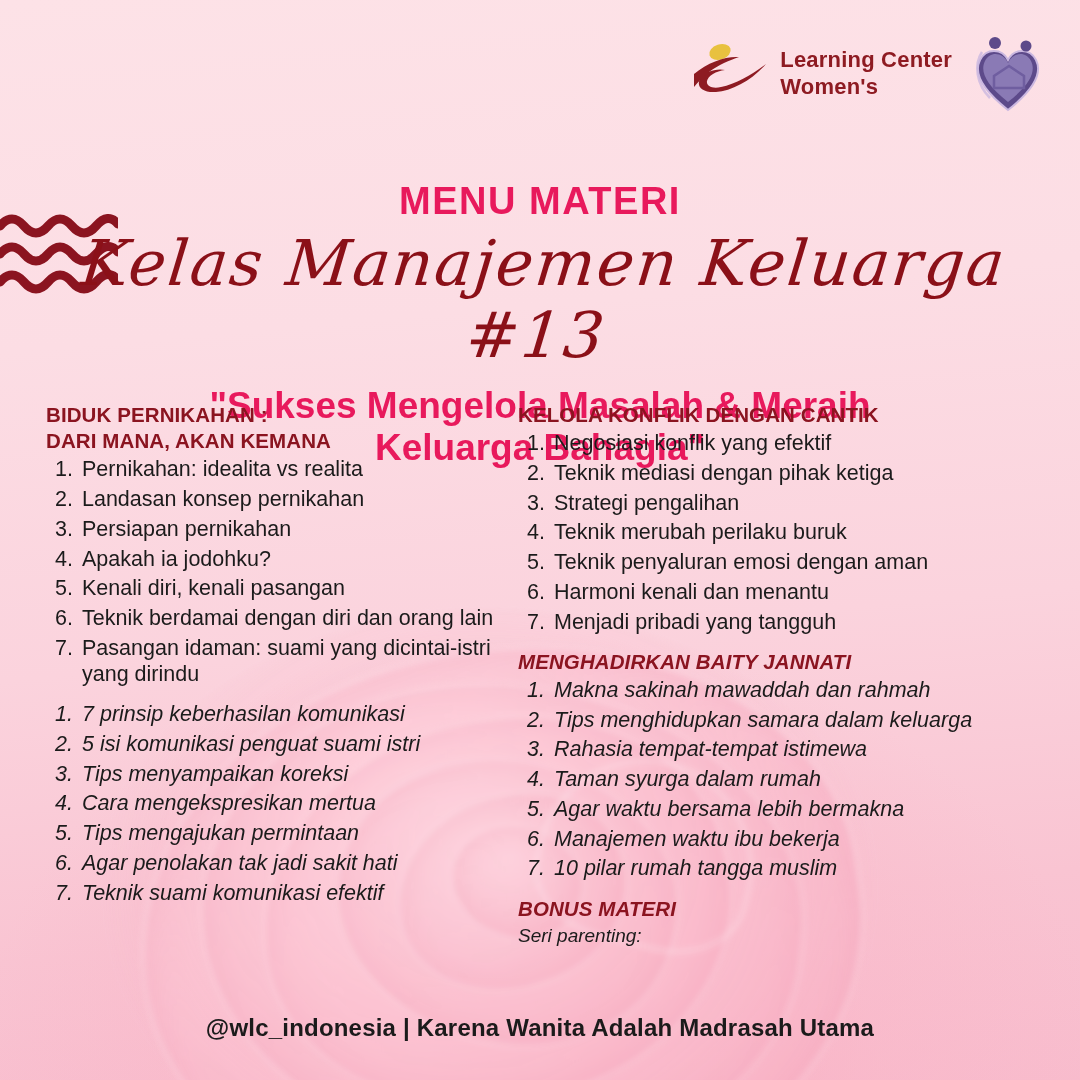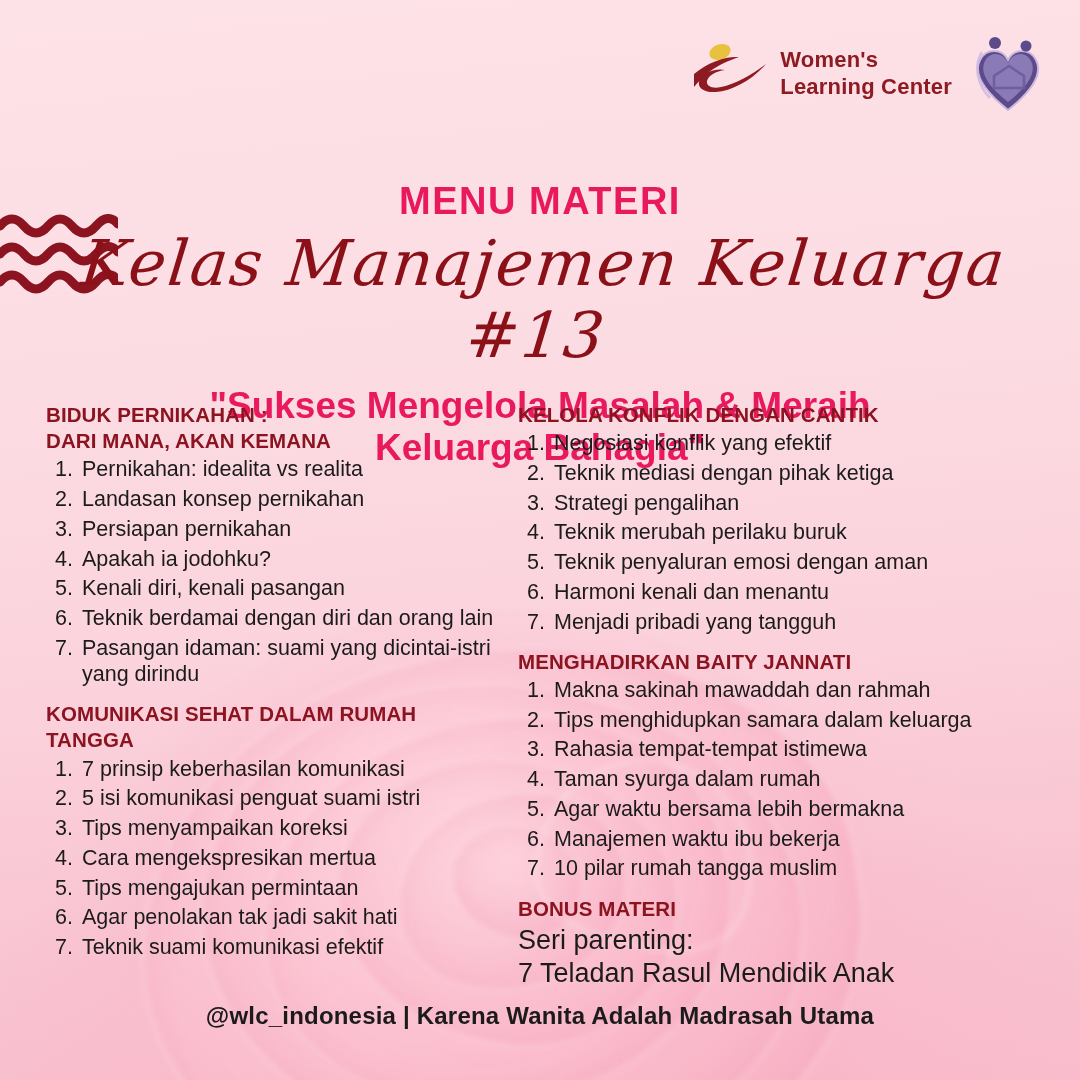--- a/index.html
+++ b/index.html
@@ -144,21 +144,21 @@
     top: 402px;
     left: 0;
     width: 1080px;
     display: flex;
     align-items: flex-start;
   }
   .col-left  { width: 500px; padding-left: 46px; box-sizing: border-box; }
   .col-right { width: 540px; padding-left: 18px; box-sizing: border-box; }
 
   .section { margin-bottom: 14px; }
-  .section + .section { margin-top: 8px; }
+  .section + .section { margin-top: 8px; font-style: italic; }
 
   .sec-head {
     color: #8b1420;
     font-family: "Liberation Sans", sans-serif;
     font-weight: bold;
     font-size: 20.5px;
     letter-spacing: .1px;
     line-height: 1.28;
     margin: 0 0 2px 0;
     white-space: pre-line;
@@ -183,29 +183,29 @@
     min-width: 36px;
     text-align: right;
     padding-right: 9px;
     box-sizing: border-box;
   }
   ol.items li .txt { flex: 1; }
 
   .plain-line {
     color: #1b1b1b;
     font-family: "Liberation Sans", sans-serif;
-    font-size: 27px;
+    font-size: 19px;
     line-height: 1.24;
     margin: 0;
   }
 
   
   .footer {
     position: absolute;
-    bottom: 50px;
+    bottom: 38px;
     left: 0;
     width: 1080px;
     text-align: center;
     color: #1b1b1b;
     font-family: "Liberation Sans", sans-serif;
     font-weight: bold;
     font-size: 24px;
     letter-spacing: .2px;
   }
 </style>
@@ -226,22 +226,22 @@
   </div>
 
   <div class="logo-bar">
     <div class="wlc-logo">
       <svg class="wlc-mark" viewBox="0 0 78 70">
         <ellipse cx="28" cy="14" rx="11" ry="7.5" fill="#e8c13f" transform="rotate(-18 28 14)"></ellipse>
         <path d="M74 26 C60 42 40 53 24 54 C10 55 4 48 8 41 C12 34 24 30 33 32 C24 33 16 38 15 43 C14 48 20 51 29 49 C44 46 61 36 74 26 Z" fill="#8e1b22"></path>
         <path d="M2 36 C16 24 34 18 47 19 C38 22 26 27 17 34 C11 39 6 44 2 49 Z" fill="#8e1b22"></path>
       </svg>
       <div class="wlc-text">
+        <div>Learning Center</div>
         <div>Women's</div>
-        <div>Learning Center</div>
       </div>
     </div>
 
     <svg class="heart-logo" viewBox="0 0 80 86">
       <path d="M40 80 C12 58 6 42 12 30 C18 18 34 18 40 30 C46 18 62 18 68 30 C74 42 68 58 40 80 Z" fill="#5d4a8a" stroke="#cbb8e0" stroke-width="2"></path>
       <path d="M40 72 C17 54 12 41 17 31 C22 21 35 22 40 33 C45 22 58 21 63 31 C68 41 63 54 40 72 Z" fill="#8a7ab5"></path>
       <circle cx="27" cy="13" r="6" fill="#5d4a8a"></circle>
       <circle cx="58" cy="16" r="5.5" fill="#5d4a8a"></circle>
       <path d="M26 58 L26 46 L41 36 L56 46 L56 58 Z" fill="none" stroke="#6f5ea0" stroke-width="2.5"></path>
       <path d="M14 22 C6 34 8 54 22 68" fill="none" stroke="#cbb8e0" stroke-width="2.5" opacity=".8"></path>
@@ -296,21 +296,20 @@
               <span class="txt">Teknik berdamai dengan diri dan orang lain</span>
             </li>
           <li>
               <span class="num">7.</span>
               <span class="txt">Pasangan idaman: suami yang dicintai-istri yang dirindu</span>
             </li>
         </ol>
       </div>
 
       <div class="section">
-        <div class="sec-head">KOMUNIKASI SEHAT DALAM RUMAH TANGGA</div>
         <ol class="items">
           <li>
               <span class="num">1.</span>
               <span class="txt">7 prinsip keberhasilan komunikasi</span>
             </li>
           <li>
               <span class="num">2.</span>
               <span class="txt">5 isi komunikasi penguat suami istri</span>
             </li>
           <li>
@@ -404,21 +403,20 @@
           <li>
               <span class="num">7.</span>
               <span class="txt">10 pilar rumah tangga muslim</span>
             </li>
         </ol>
       </div>
 
       <div class="section">
         <div class="sec-head">BONUS MATERI</div>
         <p class="plain-line">Seri parenting:</p>
-        <p class="plain-line">7 Teladan Rasul Mendidik Anak</p>
       </div>
 
     </div>
   </div>
 
   <div class="footer">@wlc_indonesia | Karena Wanita Adalah Madrasah Utama</div>
 
 </div>
 
 </body></html>

